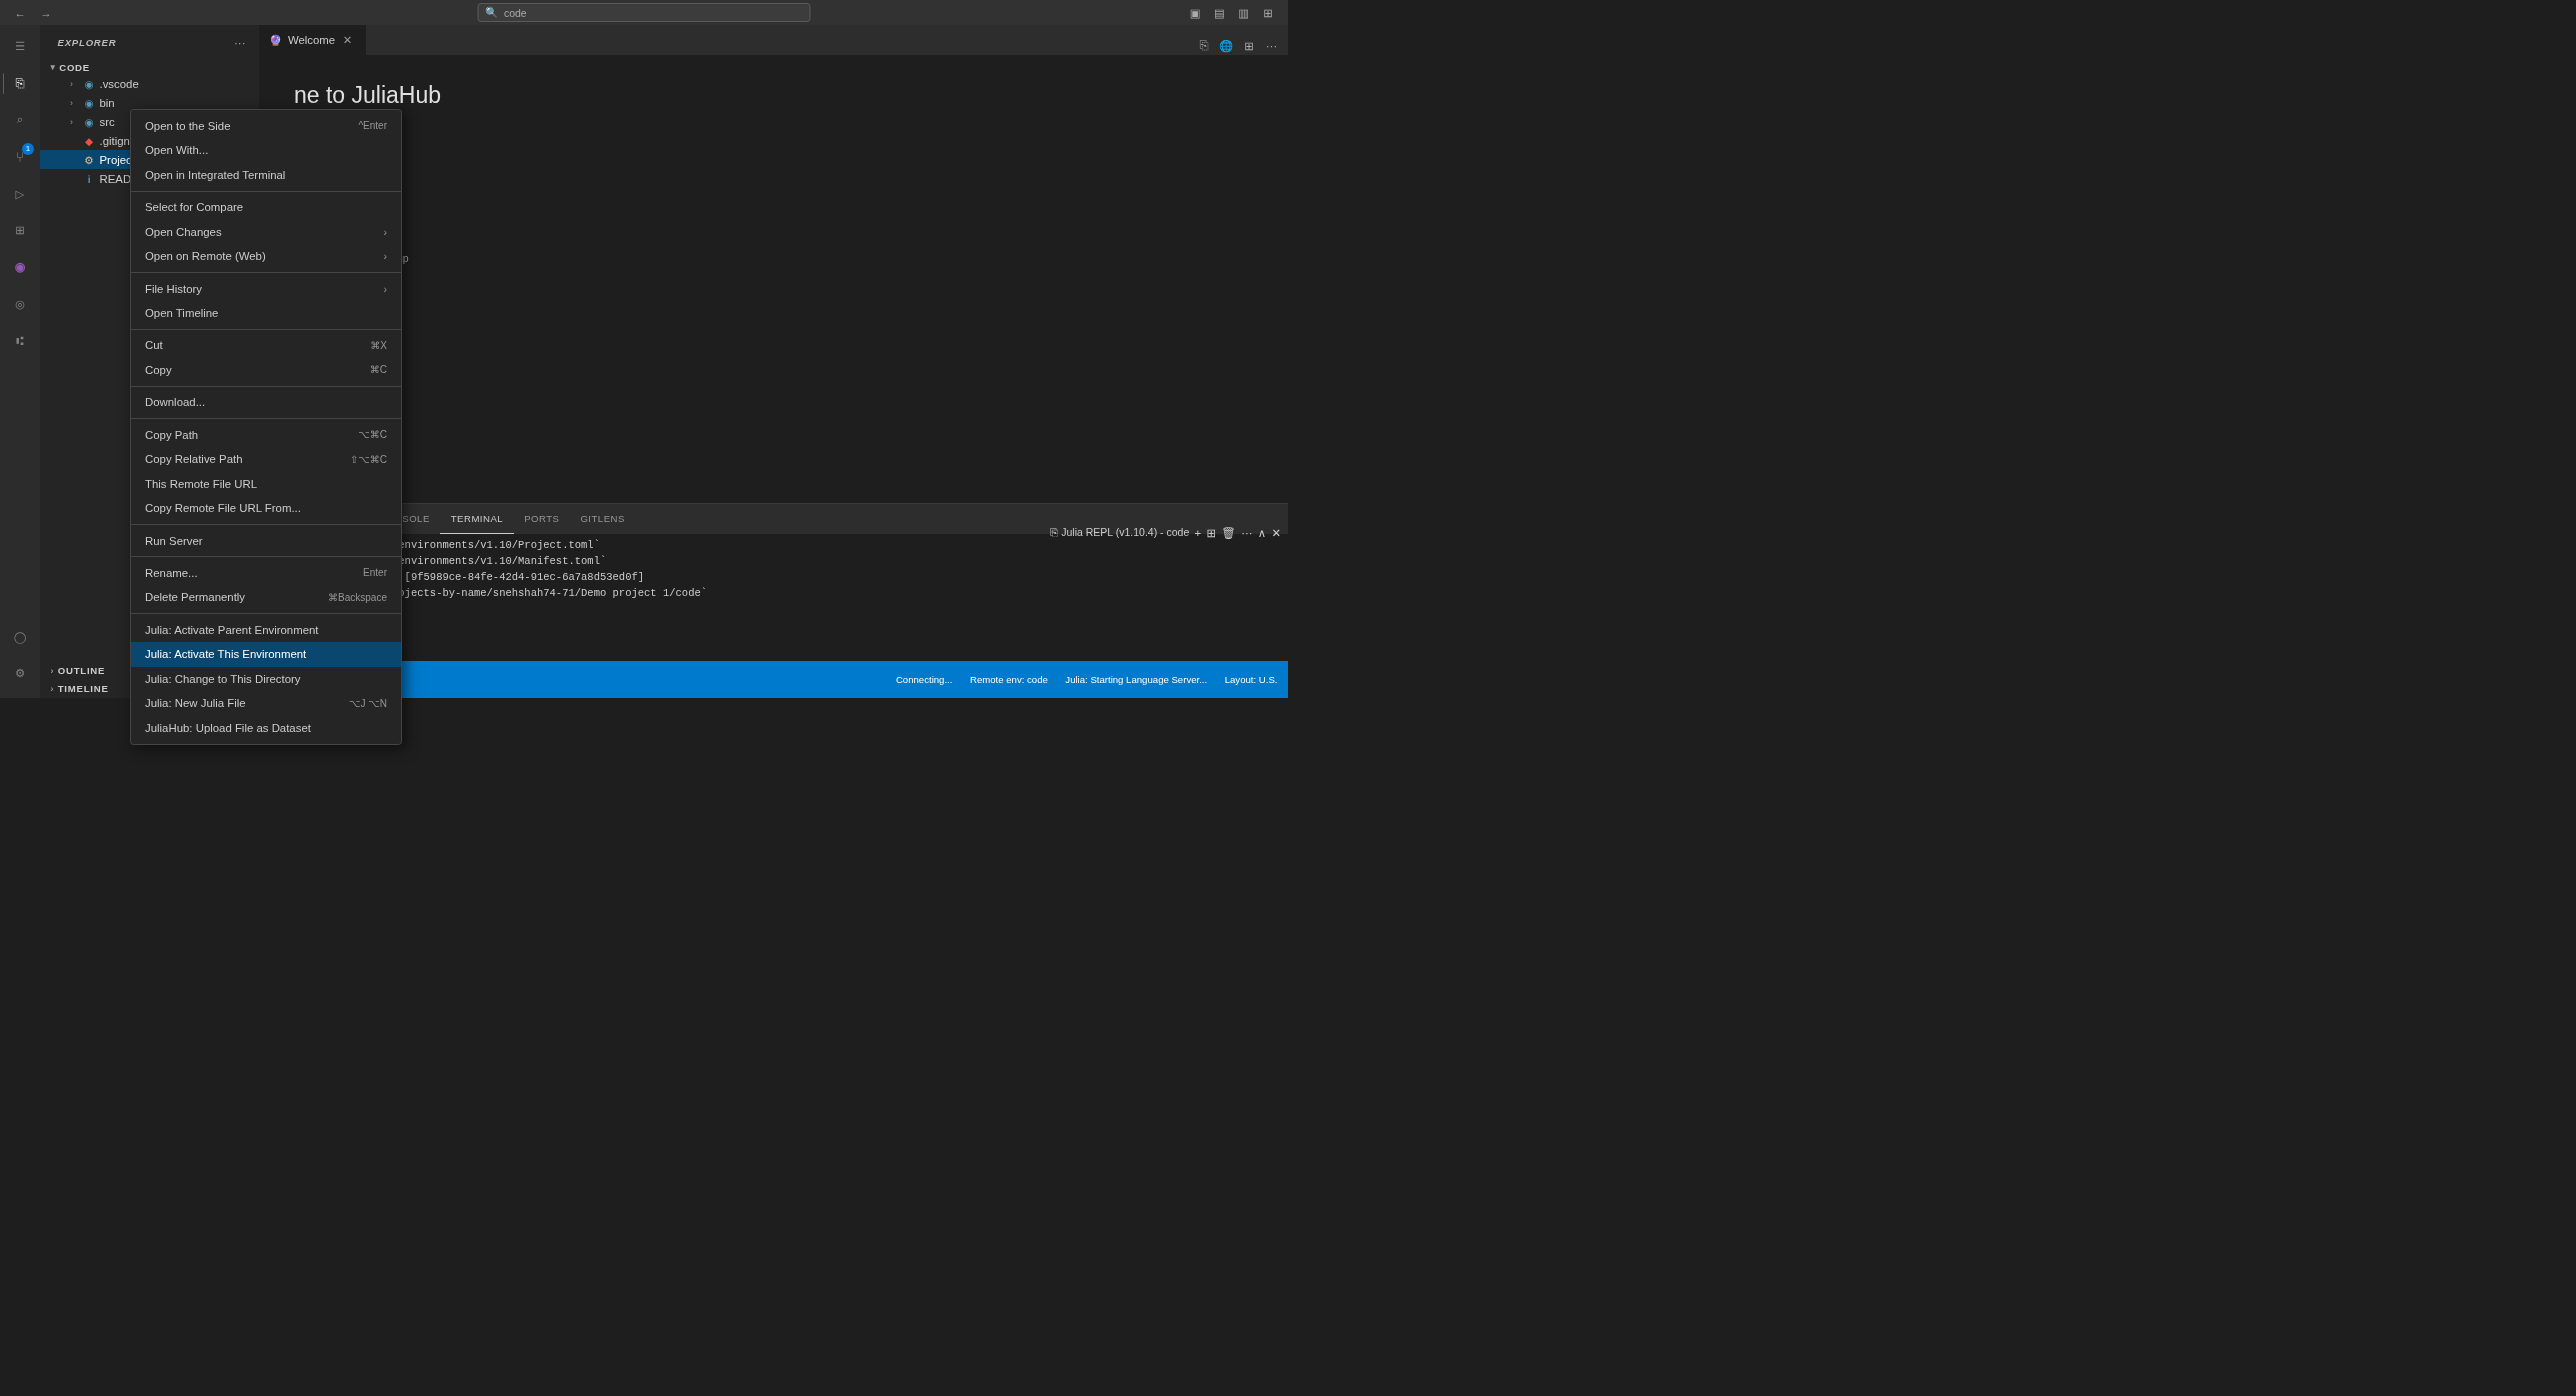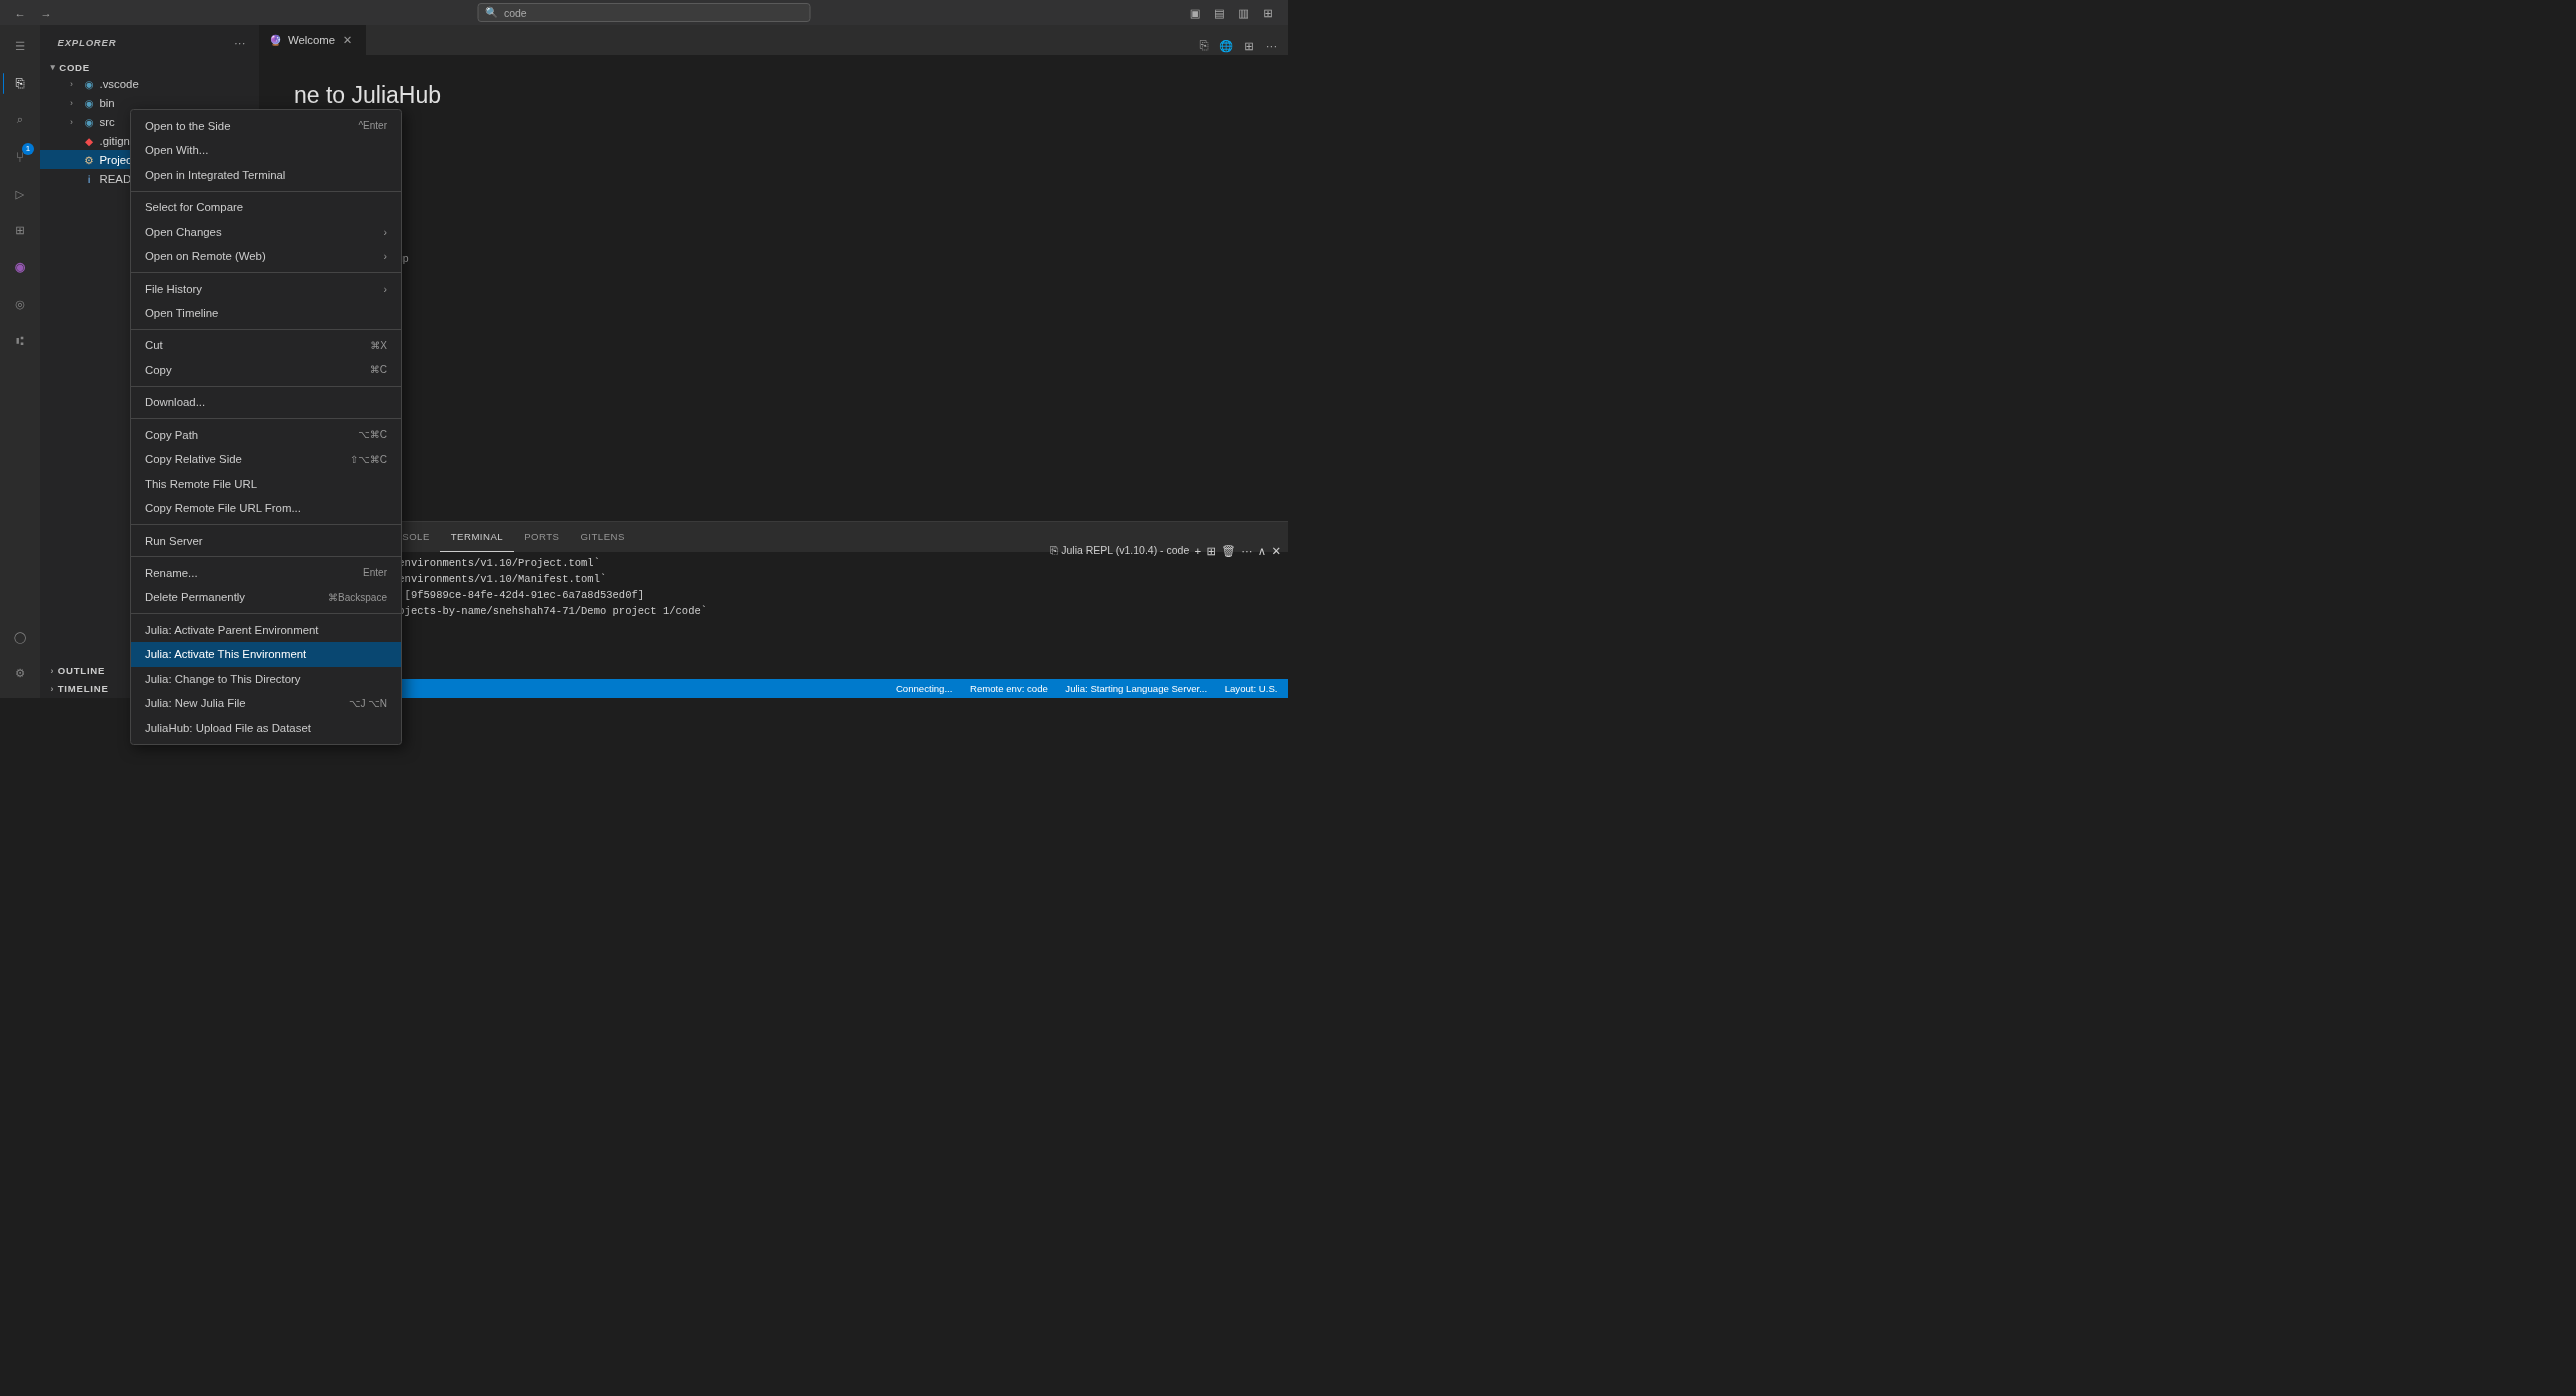--- a/index.html
+++ b/index.html
@@ -343,21 +343,21 @@
       font-family: 'Courier New', monospace;
       font-size: 10.5px;
       color: #cccccc;
       overflow-y: auto;
       line-height: 1.5;
     }
     .terminal-content .terminal-line { display: block; }
 
     
     .status-bar {
-      height: 19px;
+      height: 37px;
       background: #007acc;
       display: flex;
       align-items: center;
       justify-content: space-between;
       padding: 7px 7px;
       font-size: 9.6px;
       color: white;
       flex-shrink: 0;
     }
     .status-left { display: flex; align-items: center; gap: 7px; }
@@ -764,21 +764,21 @@
 
   <div class="context-menu-item">
     <span class="context-menu-item-left">
       <span>Copy Path</span>
     </span>
     <span class="context-menu-shortcut">⌥⌘C</span>
   </div>
 
   <div class="context-menu-item">
     <span class="context-menu-item-left">
-      <span>Copy Relative Side</span>
+      <span>Copy Relative Path</span>
     </span>
     <span class="context-menu-shortcut">⇧⌥⌘C</span>
   </div>
 
   <div class="context-menu-item">
     <span class="context-menu-item-left">
       <span>This Remote File URL</span>
     </span>
   </div>
 

